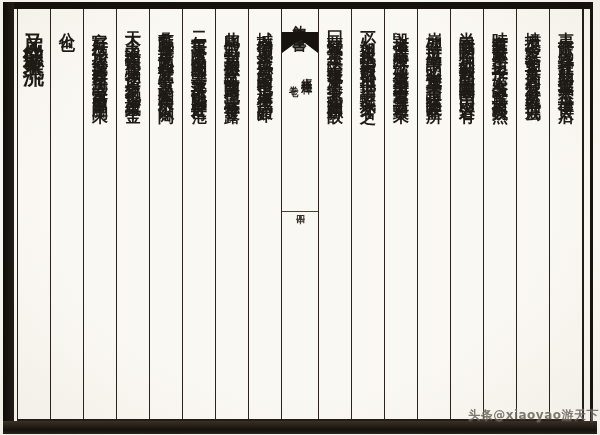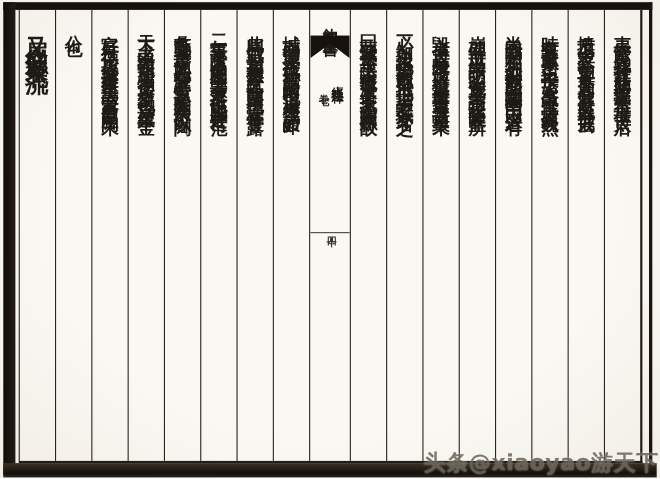--- a/index.html
+++ b/index.html
@@ -34,21 +34,21 @@
               clip-path:polygon(0 0,100% 0,100% 100%,51% 36%,0 100%); }
   .spine-title-row { display:flex; flex-direction:row-reverse; margin-top:16px; }
   .spine-title  { font-size:11px; letter-spacing:1.5px; line-height:1.1; }
   .spine-volume { font-size:9.5px; letter-spacing:1px; padding-top:9px; margin-right:1px; line-height:1.1; color:#2a251f; }
   .spine-page { font-size:9px; letter-spacing:0; margin-top:128px; color:#3a342c; filter:blur(.3px); line-height:1; }
   .spine-rule { width:100%; height:1px; background:#4a4239; margin-top:3px; }
 
   
   .watermark {
     position:absolute; right:1px; top:407px; z-index:5;
-    font-family:"DejaVu Sans", sans-serif; font-size:20px; font-weight:bold;
+    font-family:"DejaVu Sans", sans-serif; font-size:12px; font-weight:bold;
     color:#6e675d; opacity:.88; letter-spacing:.5px; white-space:nowrap;
     text-shadow:0 0 2px rgba(250,248,243,.6);
   }
 </style>
 </head>
 <body>
 
 <div id="stage">
 
   <div class="top-bar"></div>

